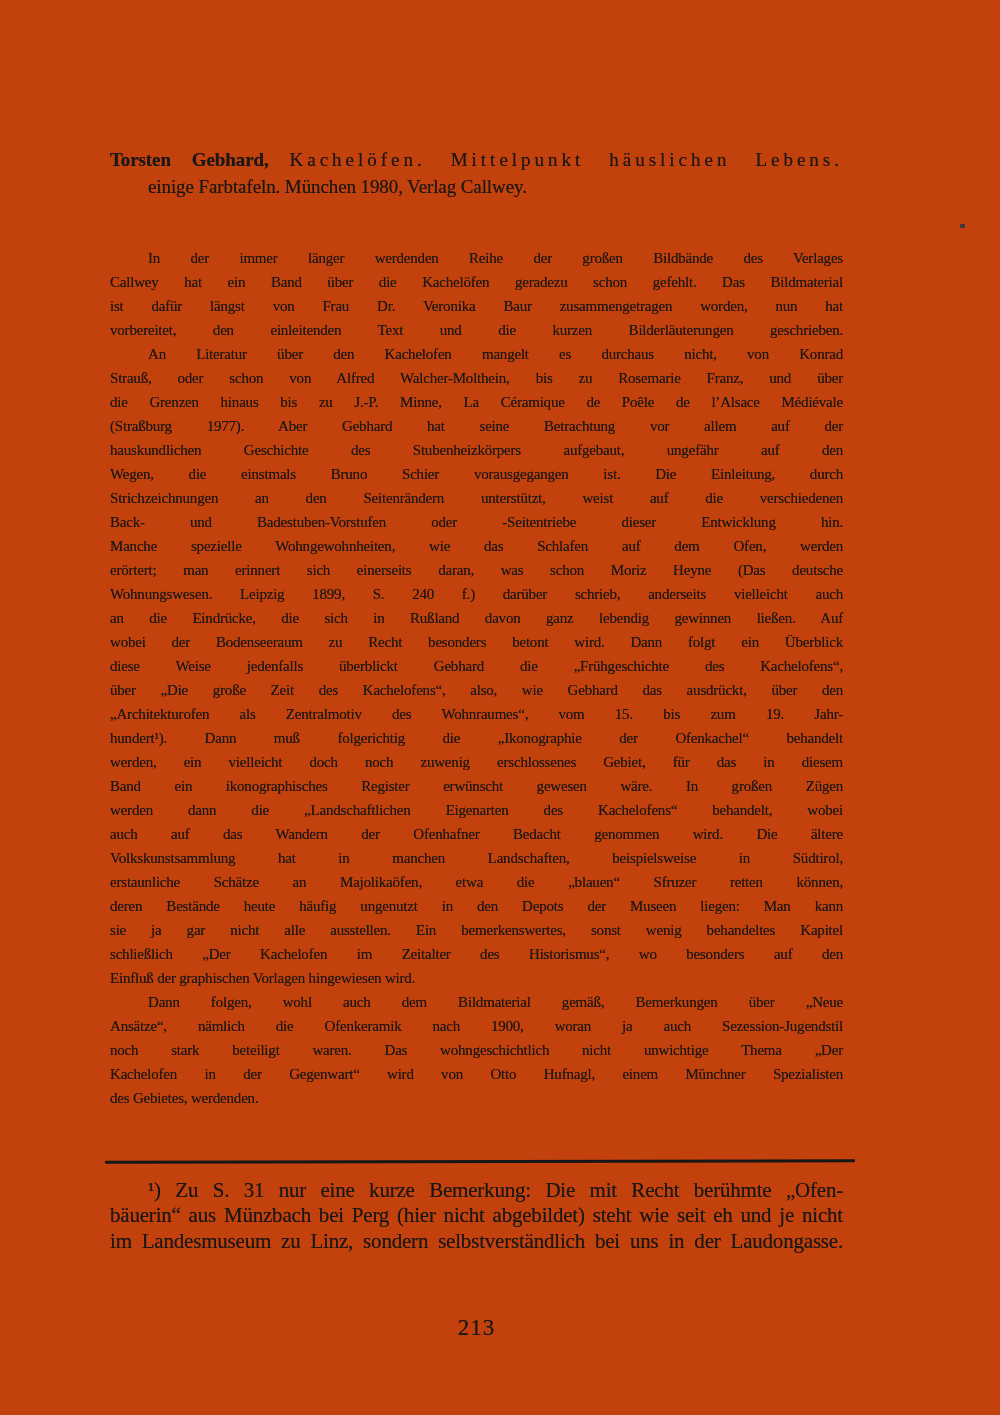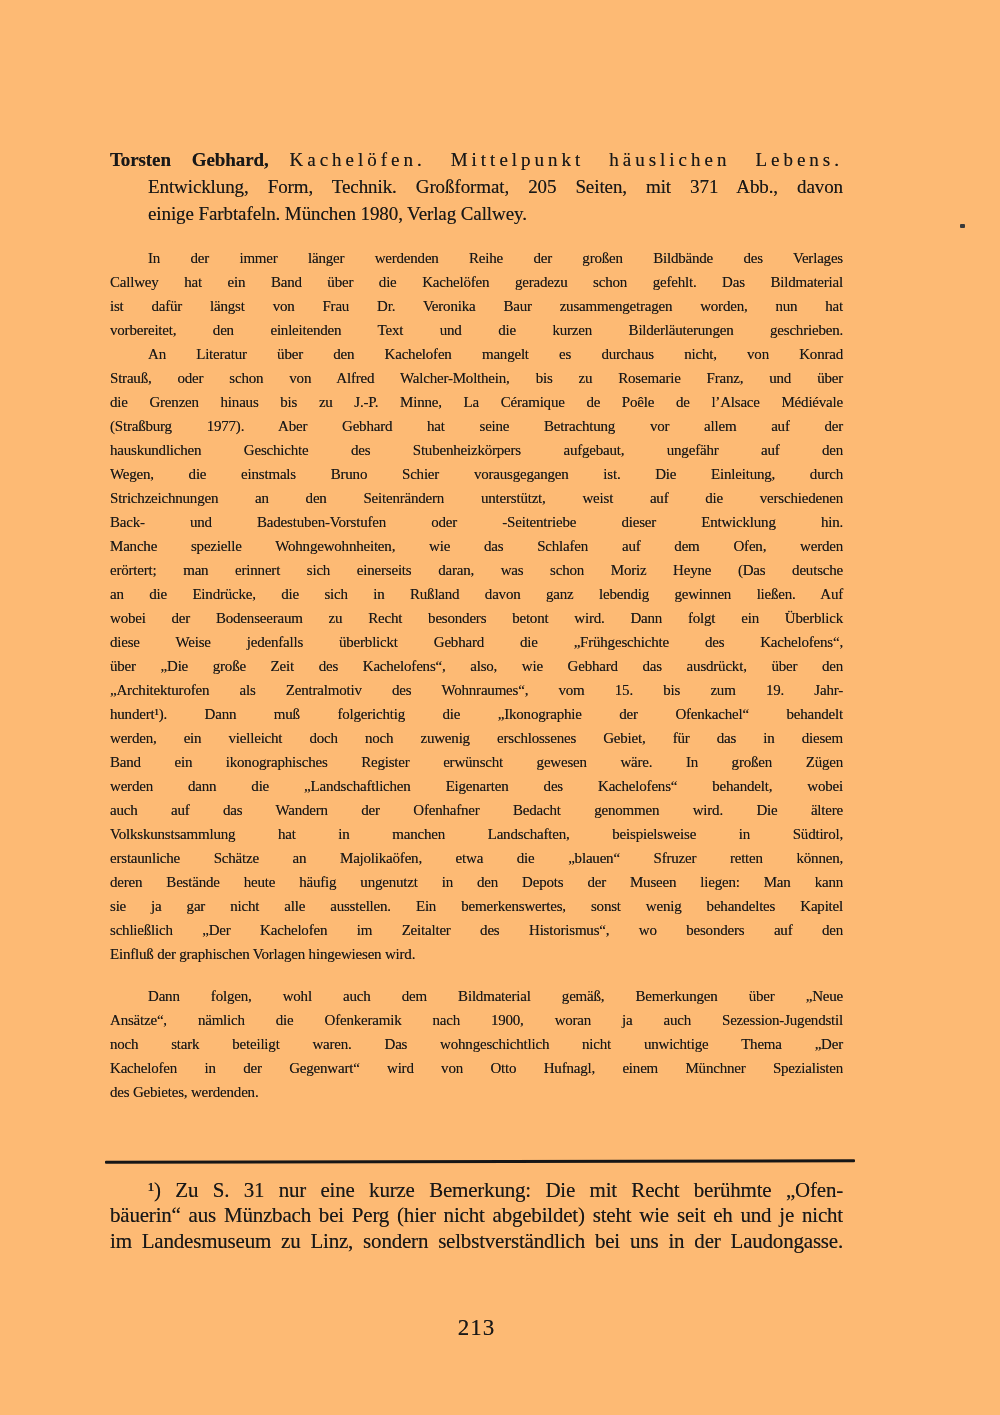--- a/index.html
+++ b/index.html
@@ -4,21 +4,21 @@
 <style>
   html, body {
     margin: 0;
     padding: 0;
     background: #e8e8e8;
   }
   .sheet {
     position: relative;
     width: 1000px;
     height: 1415px;
-    background: #fdba74;
+    background: #c2410c;
     overflow: hidden;
     font-family: "Liberation Serif", "DejaVu Serif", serif;
     color: #181818;
   }
   .textcol {
     position: absolute;
     left: 110px;
     width: 733px;
   }
   .review-heading {
@@ -41,21 +41,21 @@
     white-space: normal;
     hyphens: none;
   }
   .line.last {
     text-align-last: left;
   }
   .line.indent {
     padding-left: 38px;
   }
   .paragraph.gap-before {
-    margin-top: 18px;
+    margin-top: 0;
   }
   .author {
     font-weight: bold;
   }
   .sperr {
     letter-spacing: 0.21em;
   }
   .footnote-rule {
     position: absolute;
     left: 105px;
@@ -96,21 +96,20 @@
 </head>
 <body>
 
 <div class="sheet">
 
   <div class="textcol review-heading">
     <div class="line just">
       <span class="author">Torsten Gebhard,</span>
       <span class="sperr">Kachelöfen. Mittelpunkt häuslichen Lebens.</span>
     </div>
-    <div class="line indent">Entwicklung, Form, Technik. Großformat, 205 Seiten, mit 371 Abb., davon</div>
     <div class="line indent last">einige Farbtafeln. München 1980, Verlag Callwey.</div>
   </div>
 
   <div class="textcol body-text">
       <div class="paragraph">
         <div class="line just indent">In der immer länger werdenden Reihe der großen Bildbände des Verlages</div>
         <div class="line just">Callwey hat ein Band über die Kachelöfen geradezu schon gefehlt. Das Bildmaterial</div>
         <div class="line just">ist dafür längst von Frau Dr. Veronika Baur zusammengetragen worden, nun hat</div>
         <div class="line just">vorbereitet, den einleitenden Text und die kurzen Bilderläuterungen geschrieben.</div>
       </div>
@@ -118,20 +117,21 @@
         <div class="line just indent">An Literatur über den Kachelofen mangelt es durchaus nicht, von Konrad</div>
         <div class="line just">Strauß, oder schon von Alfred Walcher-Molthein, bis zu Rosemarie Franz, und über</div>
         <div class="line just">die Grenzen hinaus bis zu J.-P. Minne, La Céramique de Poêle de l’Alsace Médiévale</div>
         <div class="line just">(Straßburg 1977). Aber Gebhard hat seine Betrachtung vor allem auf der</div>
         <div class="line just">hauskundlichen Geschichte des Stubenheizkörpers aufgebaut, ungefähr auf den</div>
         <div class="line just">Wegen, die einstmals Bruno Schier vorausgegangen ist. Die Einleitung, durch</div>
         <div class="line just">Strichzeichnungen an den Seitenrändern unterstützt, weist auf die verschiedenen</div>
         <div class="line just">Back- und Badestuben-Vorstufen oder -Seitentriebe dieser Entwicklung hin.</div>
         <div class="line just">Manche spezielle Wohngewohnheiten, wie das Schlafen auf dem Ofen, werden</div>
         <div class="line just">erörtert; man erinnert sich einerseits daran, was schon Moriz Heyne (Das deutsche</div>
+        <div class="line just">Wohnungswesen. Leipzig 1899, S. 240 f.) darüber schrieb, anderseits vielleicht auch</div>
         <div class="line just">an die Eindrücke, die sich in Rußland davon ganz lebendig gewinnen ließen. Auf</div>
         <div class="line just">wobei der Bodenseeraum zu Recht besonders betont wird. Dann folgt ein Überblick</div>
         <div class="line just">diese Weise jedenfalls überblickt Gebhard die „Frühgeschichte des Kachelofens“,</div>
         <div class="line just">über „Die große Zeit des Kachelofens“, also, wie Gebhard das ausdrückt, über den</div>
         <div class="line just">„Architekturofen als Zentralmotiv des Wohnraumes“, vom 15. bis zum 19. Jahr-</div>
         <div class="line just">hundert¹). Dann muß folgerichtig die „Ikonographie der Ofenkachel“ behandelt</div>
         <div class="line just">werden, ein vielleicht doch noch zuwenig erschlossenes Gebiet, für das in diesem</div>
         <div class="line just">Band ein ikonographisches Register erwünscht gewesen wäre. In großen Zügen</div>
         <div class="line just">werden dann die „Landschaftlichen Eigenarten des Kachelofens“ behandelt, wobei</div>
         <div class="line just">auch auf das Wandern der Ofenhafner Bedacht genommen wird. Die ältere</div>

